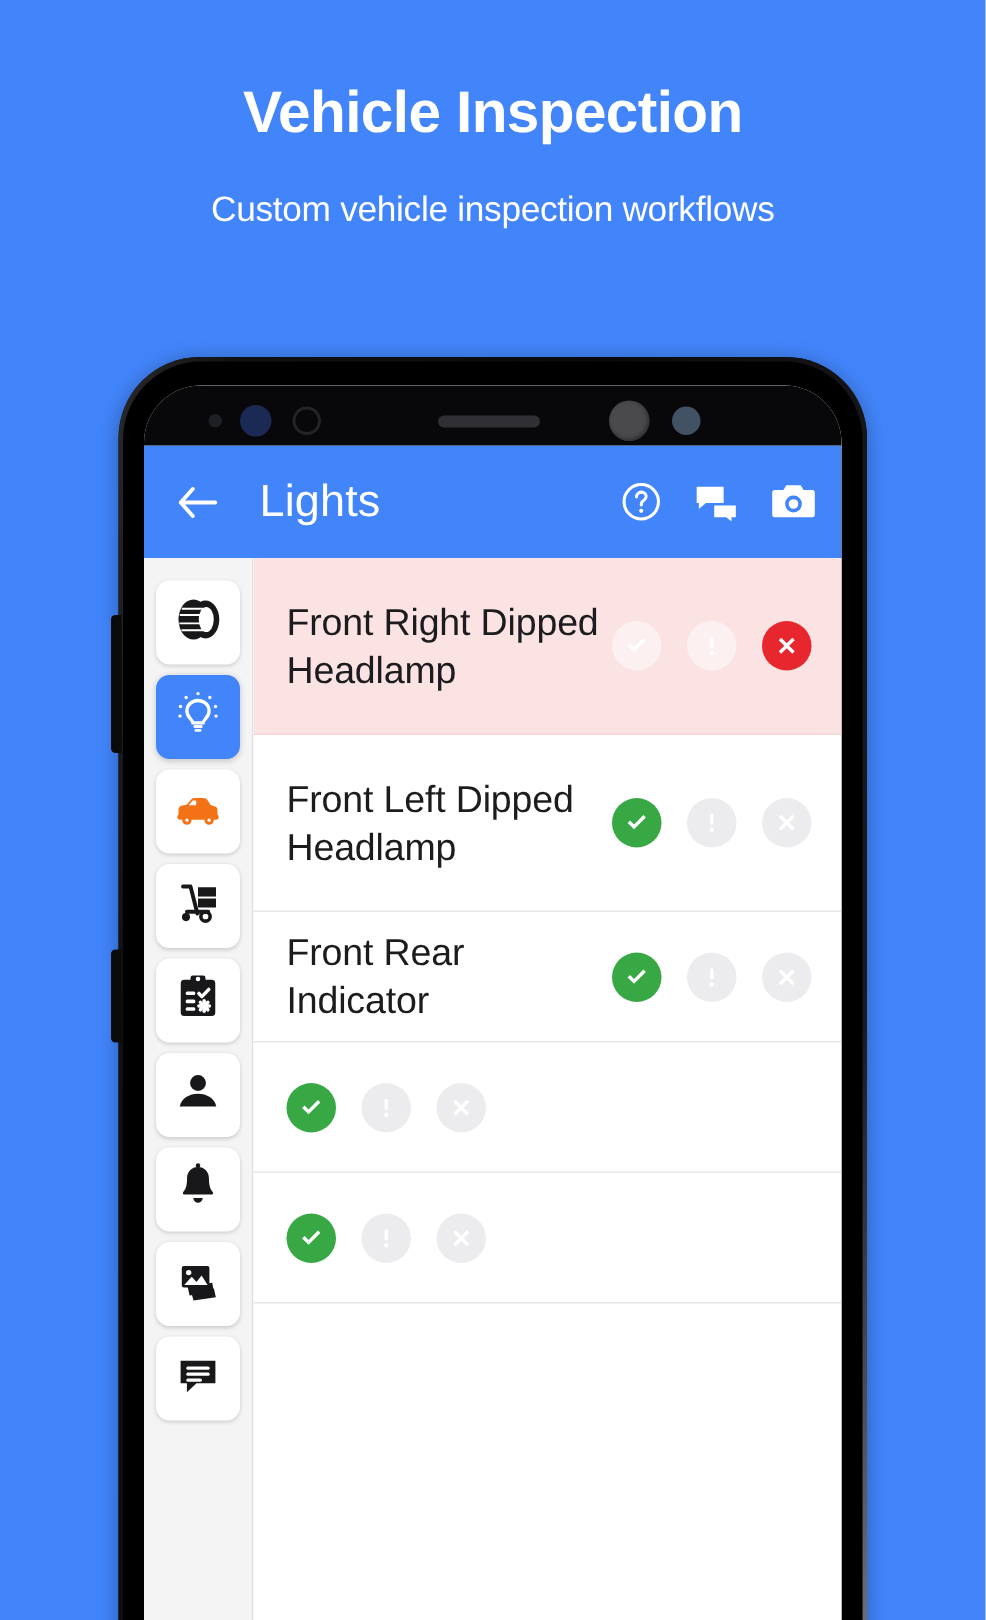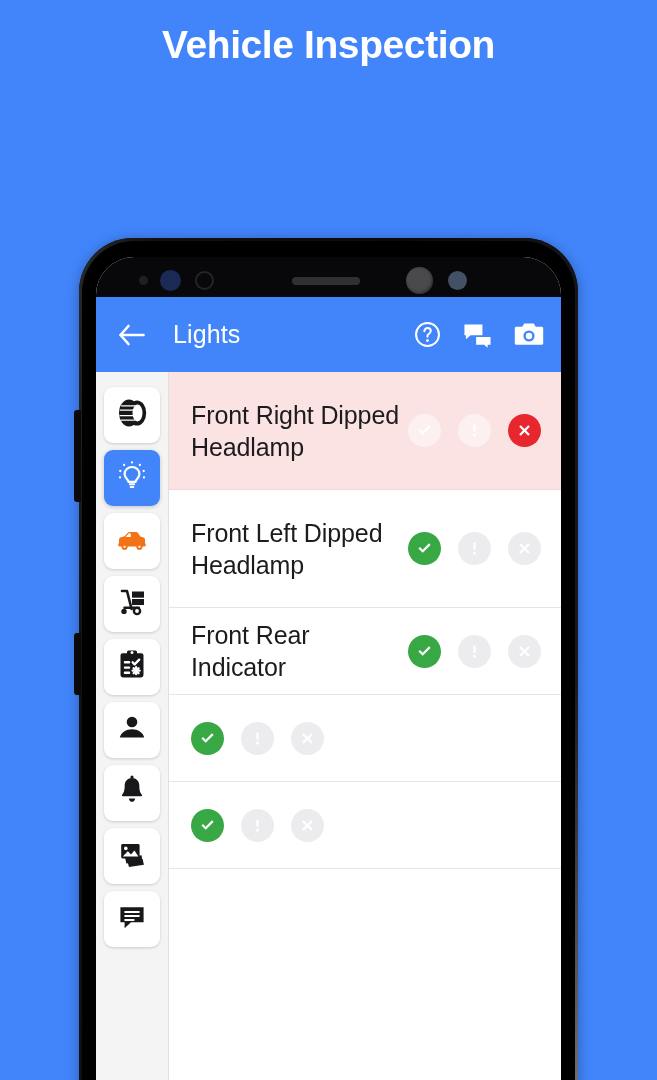--- a/index.html
+++ b/index.html
@@ -4,21 +4,21 @@
 <style>
   * { box-sizing: border-box; margin: 0; padding: 0; }
   html, body {
     width: 657px; height: 1080px;
     overflow: hidden;
     font-family: "Liberation Sans", sans-serif;
   }
   body { background: #4285fb; position: relative; }
 
   
-  .hero { width: 657px; padding-top: 24px; text-align: center; }
+  .hero { width: 657px; padding-top: 55px; text-align: center; }
   .hero-title {
     color: #ffffff;
     font-size: 39px;
     font-weight: bold;
     letter-spacing: -0.4px;
     line-height: 1.1;
   }
   .hero-sub {
     color: #ffffff;
     font-size: 23.5px;
@@ -91,21 +91,21 @@
   
   .appbar {
     height: 75px;
     background: #4285fb;
     display: flex;
     align-items: center;
     padding: 0 17px 0 22px;
     color: #fff;
   }
   .appbar-title {
-    font-size: 25px;
+    font-size: 30px;
     font-weight: 500;
     margin-left: 28px;
     flex: 1;
     letter-spacing: 0.1px;
   }
   .ab-icon { margin-left: 22px; display: flex; align-items: center; }
   .back-arrow { display: flex; align-items: center; }
 
   
   .content { display: flex; height: 746px; background: #fff; }
@@ -163,20 +163,21 @@
   .row.fail .badge { background: #fdf0f0; }
   .row.fail .badge.on-fail { background: #e8262d; }
   .badge .g { fill: #ffffff; }
   .badge-inactive .g { fill: #ffffff; }
 </style>
 </head>
 <body>
 
 <div class="hero">
   <div class="hero-title">Vehicle Inspection</div>
+  <div class="hero-sub">Custom vehicle inspection workflows</div>
 </div>
 
 <div class="phone">
   <div class="phone-rim"></div>
   <div class="phone-rim2"></div>
   <div class="btn-side btn-vol"></div>
   <div class="btn-side btn-pwr"></div>
 
   <div class="screen">
 

